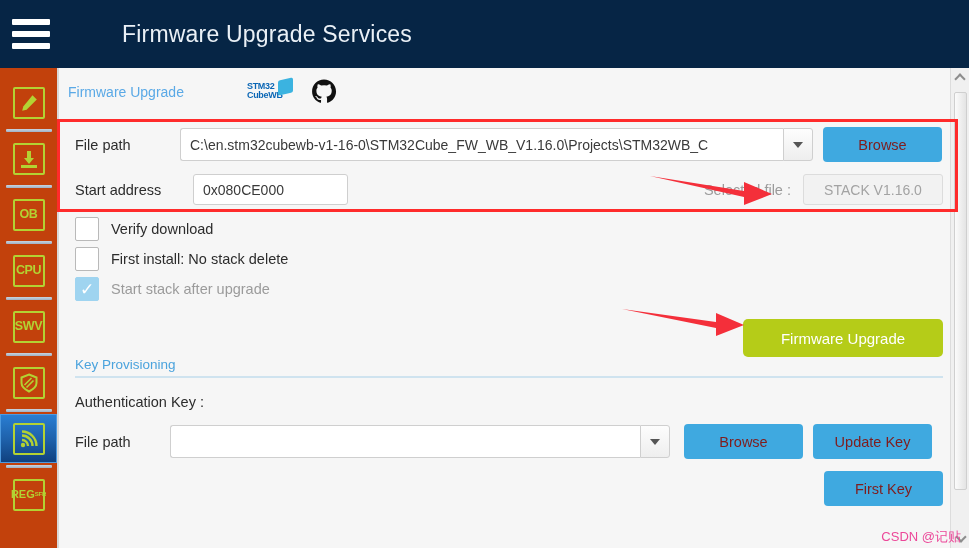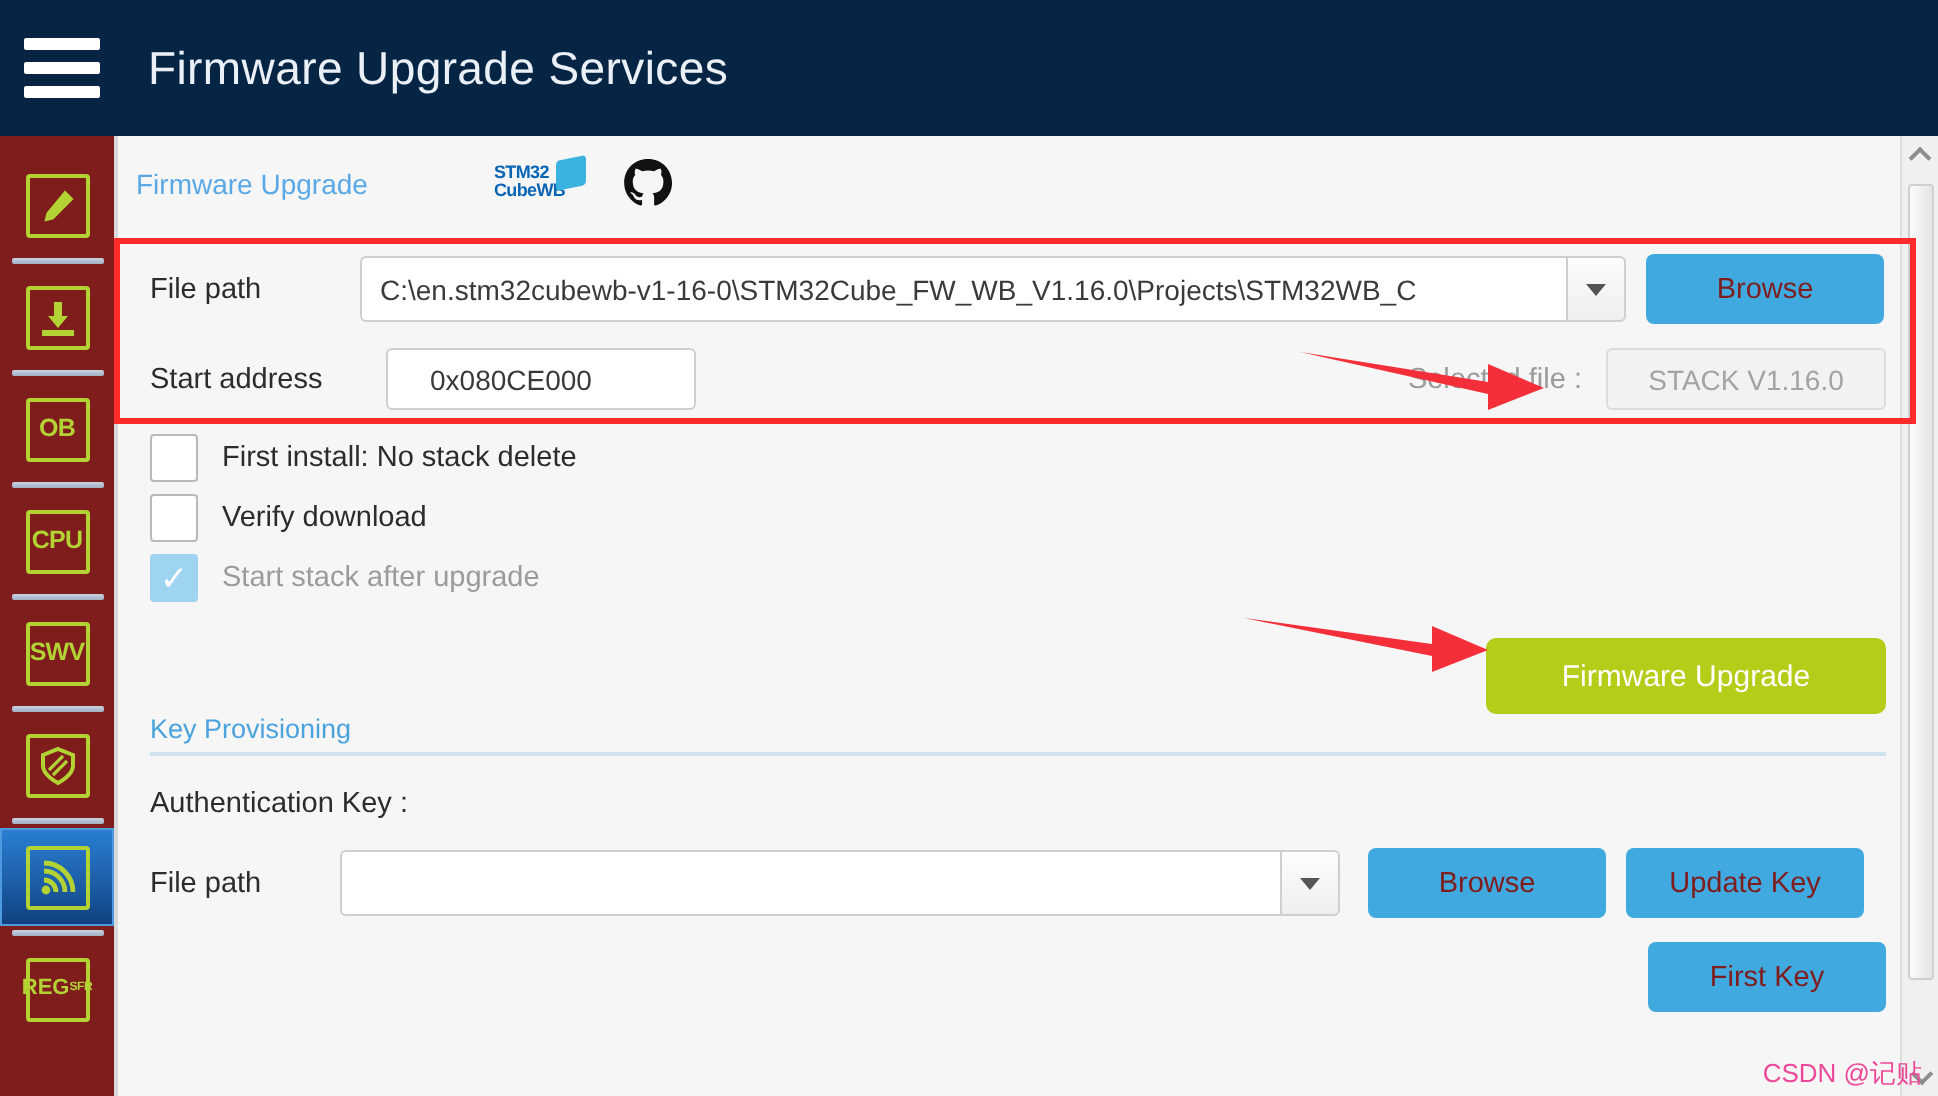--- a/index.html
+++ b/index.html
@@ -17,20 +17,21 @@
   }
 
   
   .header {
     position: absolute;
     left: 0; top: 0;
     width: 969px; height: 68px;
     background: #062545;
     display: flex;
     align-items: center;
+    gap: 48px;
   }
   .hamburger {
     width: 38px; height: 30px;
     margin-left: 12px;
     display: flex; flex-direction: column;
     justify-content: space-between;
     cursor: pointer;
   }
   .hamburger span {
     display: block;
@@ -45,21 +46,21 @@
     font-size: 23px;
     letter-spacing: 0.2px;
     font-family: "Liberation Sans", sans-serif;
   }
 
   
   .sidebar {
     position: absolute;
     left: 0; top: 68px;
     width: 57px; height: 480px;
-    background: #7f1d1d;
+    background: #c2410c;
     padding-top: 10px;
   }
   .side-item {
     position: relative;
     width: 57px;
     height: 49px;
     display: flex;
     align-items: center;
     justify-content: center;
     cursor: pointer;
@@ -153,21 +154,21 @@
   .lbl {
     color: #2c2c2c;
     font-size: 14.5px;
   }
 
   .txtinput {
     background: #ffffff;
     border: 1px solid #cfcfcf;
     border-radius: 3px;
     height: 31px;
-    padding: 0 21px;
+    padding: 0 9px;
     font-size: 14px;
     color: #3a3a3a;
     display: flex;
     align-items: center;
     overflow: hidden;
     white-space: nowrap;
   }
   .txtinput.disabled {
     background: #f2f2f2;
     color: #a3a3a3;
@@ -446,25 +447,25 @@
         <div class="lbl" style="width:118px;">Start address</div>
         <div class="txtinput" style="width:155px;">0x080CE000</div>
         <div style="flex:1"></div>
         <div class="lbl" style="color:#9b9b9b;margin-right:12px;">Selected file :</div>
         <div class="txtinput disabled" style="width:140px;margin-right:10px;">STACK V1.16.0</div>
       </div>
 
       <div style="margin-top:12px;">
         <div class="cbrow">
           <div class="cbox"></div>
-          <div class="cbtext">First install: No stack delete</div>
+          <div class="cbtext">Verify download</div>
         </div>
         <div class="cbrow">
           <div class="cbox"></div>
-          <div class="cbtext">Verify download</div>
+          <div class="cbtext">First install: No stack delete</div>
         </div>
         <div class="cbrow">
           <div class="cbox checked-dis">
             <span class="tick">✓</span>
           </div>
           <div class="cbtext dim">Start stack after upgrade</div>
         </div>
       </div>
 
       <div class="row" style="margin-top:18px;justify-content:flex-end;padding-right:10px;">

